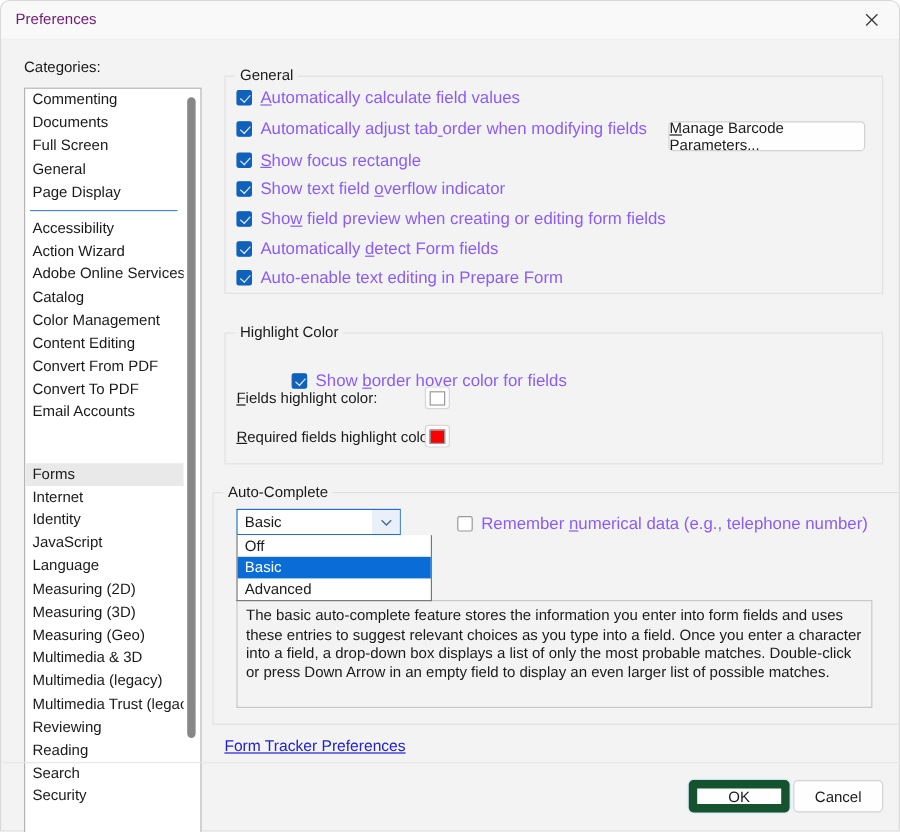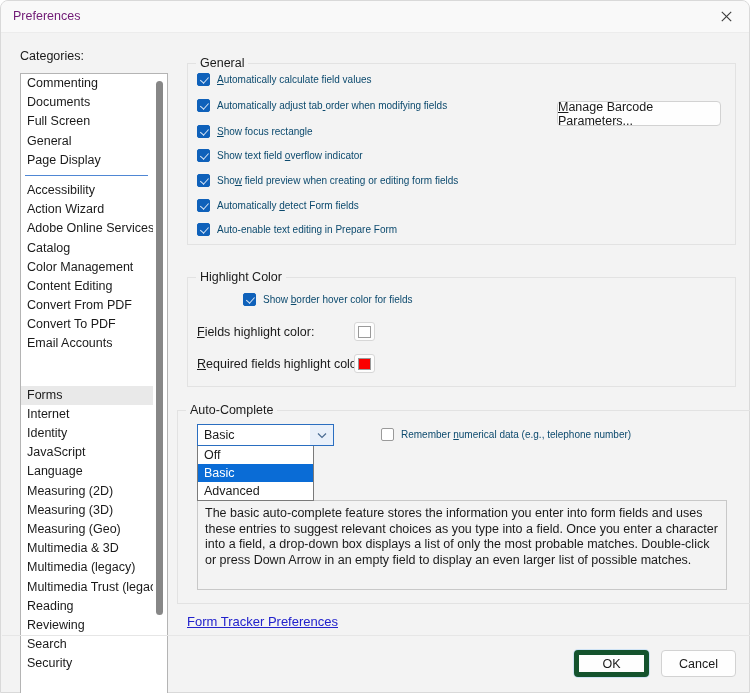--- a/index.html
+++ b/index.html
@@ -146,21 +146,21 @@
   }
   .cb.on::after {
     content: "";
     position: absolute;
     left: 3.6px; top: 1.2px;
     width: 3.5px; height: 7px;
     border: solid #dbe8f7;
     border-width: 0 1.7px 1.7px 0;
     transform: rotate(42deg);
   }
-  .cbtext { font-size: 10px; color: #0c4a6e; }
+  .cbtext { font-size: 14px; color: #8b5cf6; }
   u { text-decoration: underline; text-underline-offset: 1px; }
 
   
   .btn {
     background: #fefefe;
     border: 1px solid #d2d2d2;
     border-radius: 4px;
     box-sizing: border-box;
     display: flex; align-items: center; justify-content: center;
     font-size: 12.5px;
@@ -214,21 +214,21 @@
   .combo-arrowbox {
     position: absolute;
     right: 0; top: 0;
     width: 23px; height: 20px;
     background: #e9f0fa;
     display: flex; align-items: center; justify-content: center;
   }
   .combo-list {
     position: absolute;
     left: 196px; top: 445px;
-    width: 117px;
+    width: 163px;
     background: #ffffff;
     border: 1px solid #7a7a7a;
     border-top: none;
     box-sizing: border-box;
     z-index: 20;
   }
   .combo-opt {
     height: 18px;
     line-height: 18px;
     padding-left: 6px;
@@ -271,22 +271,22 @@
 
   .footer-sep {
     position: absolute;
     left: 1px; bottom: 56px;
     width: 748px; height: 1px;
     background: #e6e6e6;
   }
   .btn-ok {
     position: absolute;
     left: 573px; top: 649px;
-    width: 75px; height: 27px;
-    border: 5px solid #14532d;
+    width: 84px; height: 27px;
+    border: 7px solid #14532d;
     box-shadow: 0 0 0 1px #cfe3f5;
   }
   .btn-cancel {
     position: absolute;
     left: 660px; top: 649px;
     width: 75px; height: 27px;
   }
 </style>
 </head>
 <body>
@@ -326,22 +326,22 @@
         <div class="cat-item">Internet</div>
         <div class="cat-item">Identity</div>
         <div class="cat-item">JavaScript</div>
         <div class="cat-item">Language</div>
         <div class="cat-item">Measuring (2D)</div>
         <div class="cat-item">Measuring (3D)</div>
         <div class="cat-item">Measuring (Geo)</div>
         <div class="cat-item">Multimedia &amp; 3D</div>
         <div class="cat-item">Multimedia (legacy)</div>
         <div class="cat-item">Multimedia Trust (legacy)</div>
+        <div class="cat-item">Reviewing</div>
         <div class="cat-item">Reading</div>
-        <div class="cat-item">Reviewing</div>
         <div class="cat-item">Search</div>
         <div class="cat-item">Security</div>
       </div>
     <div class="cat-scrollbar">
       <div class="cat-thumb"></div>
     </div>
   </div>
 
   <div class="group grp-general">
     <div class="group-title">General</div>
@@ -376,21 +376,21 @@
         <span class="cbtext">Auto-enable text editing in Prepare Form</span>
       </div>
     </div>
   <div class="btn btn-barcode">
     <span id="barcode-label"><u>M</u>anage Barcode Parameters...</span>
   </div>
 
   <div class="group grp-highlight">
     <div class="group-title">Highlight Color</div>
   </div>
-  <div class="cbrow" style="left:196px; top:292px;padding-left:46px;">
+  <div class="cbrow" style="left:196px; top:308px;padding-left:46px;">
     <span class="cb on"></span>
     <span class="cbtext" id="hl-hover-label">Show <u>b</u>order hover color for fields</span>
   </div>
   <div class="hl-label" style="left:196px; top:324px;">
     <span id="hl-fields-label"><u>F</u>ields highlight color:</span>
   </div>
   <div class="swatch" style="left:353px; top:321px;">
     <span class="swatch-inner" id="sw-fields" style="background: rgb(255, 255, 255); border: 1px solid rgb(154, 154, 154);"></span>
   </div>
   <div class="hl-label" style="left:196px; top:356px;">

